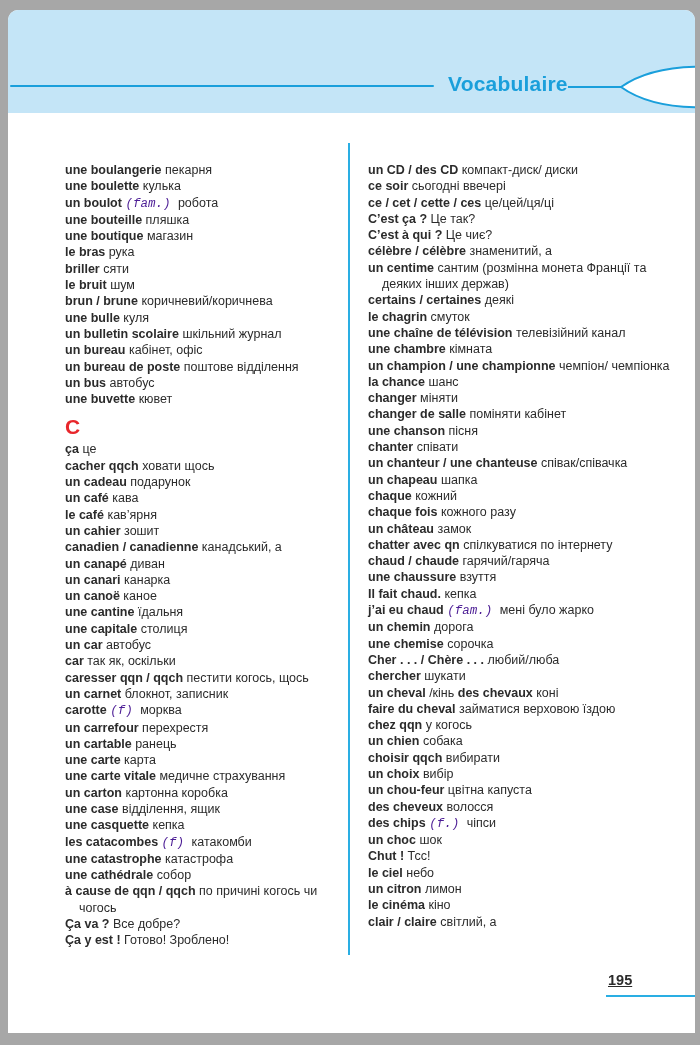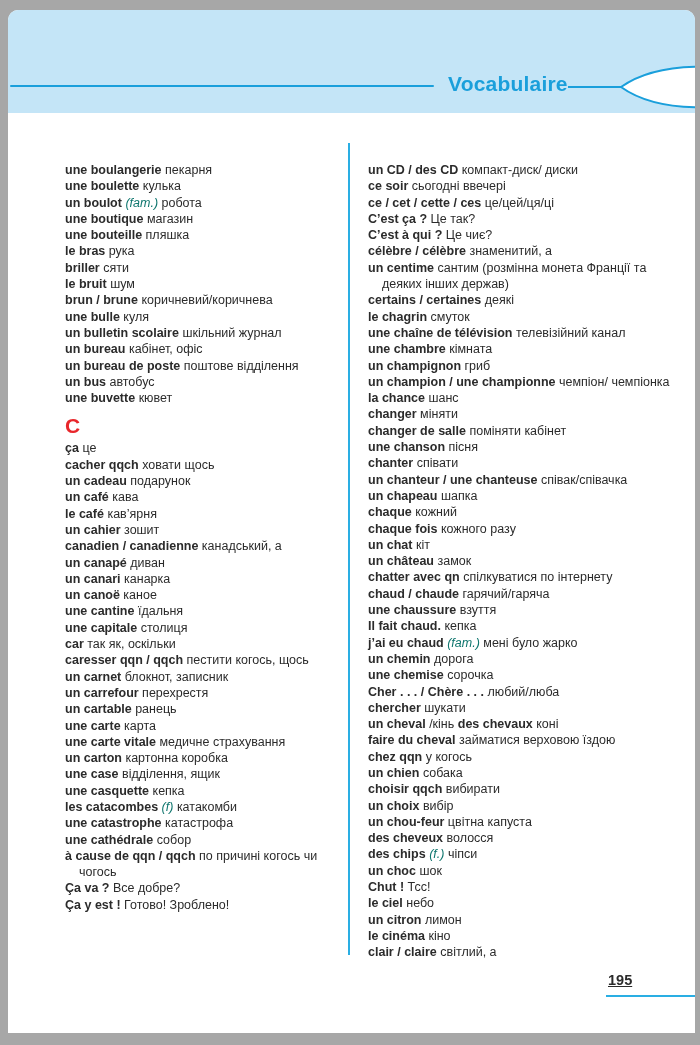--- a/index.html
+++ b/index.html
@@ -34,21 +34,21 @@
   .col-right { left:360px; width:306px; }
   .divider {
     position:absolute; left:340px; top:133px; width:2px; height:812px;
     background:var(--divider,#2aaee3);
   }
   .entry {
     font-size:12.5px; line-height:16.3px;
     padding-left:14px; text-indent:-14px;
   }
   .entry .b { font-weight:bold; }
-  .entry .i { font-style:italic; color:#0f766e; }
+  .entry .i { font-style:italic; color:#4c1d95;font-family:Liberation Mono, monospace; }
   .section-letter {
     color:var(--red,#e8262b); font-weight:bold; font-size:21px;
     line-height:22px; margin:9px 0 3px 0;
   }
   .page-num {
     position:absolute; left:600px; top:962px;
     font-weight:bold; font-size:14.5px; color:#2b2b2b;text-decoration:underline;
   }
   .footer-rule {
     position:absolute; left:598px; right:0; top:985px; height:2px;
@@ -69,22 +69,22 @@
     </svg>
   </div>
 
   <div class="divider"></div>
 
   <div class="col col-left">
     <div id="left-before">
         <div class="entry"><span class="b">une boulangerie </span><span class="n">пекарня</span></div>
         <div class="entry"><span class="b">une boulette </span><span class="n">кулька</span></div>
         <div class="entry"><span class="b">un boulot </span><span class="i">(fam.) </span><span class="n">робота</span></div>
+        <div class="entry"><span class="b">une bouteille </span><span class="n">пляшка</span></div>
         <div class="entry"><span class="b">une boutique </span><span class="n">магазин</span></div>
-        <div class="entry"><span class="b">une bouteille </span><span class="n">пляшка</span></div>
         <div class="entry"><span class="b">le bras </span><span class="n">рука</span></div>
         <div class="entry"><span class="b">briller </span><span class="n">сяти</span></div>
         <div class="entry"><span class="b">le bruit </span><span class="n">шум</span></div>
         <div class="entry"><span class="b">brun / brune </span><span class="n">коричневий/коричнева</span></div>
         <div class="entry"><span class="b">une bulle </span><span class="n">куля</span></div>
         <div class="entry"><span class="b">un bulletin scolaire </span><span class="n">шкільний журнал</span></div>
         <div class="entry"><span class="b">un bureau </span><span class="n">кабінет, офіс</span></div>
         <div class="entry"><span class="b">un bureau de poste </span><span class="n">поштове відділення</span></div>
         <div class="entry"><span class="b">un bus </span><span class="n">автобус</span></div>
         <div class="entry"><span class="b">une buvette </span><span class="n">кювет</span></div>
@@ -96,23 +96,25 @@
         <div class="entry"><span class="b">un cadeau </span><span class="n">подарунок</span></div>
         <div class="entry"><span class="b">un café </span><span class="n">кава</span></div>
         <div class="entry"><span class="b">le café </span><span class="n">кав’ярня</span></div>
         <div class="entry"><span class="b">un cahier </span><span class="n">зошит</span></div>
         <div class="entry"><span class="b">canadien / canadienne </span><span class="n">канадський, а</span></div>
         <div class="entry"><span class="b">un canapé </span><span class="n">диван</span></div>
         <div class="entry"><span class="b">un canari </span><span class="n">канарка</span></div>
         <div class="entry"><span class="b">un canoë </span><span class="n">каное</span></div>
         <div class="entry"><span class="b">une cantine </span><span class="n">їдальня</span></div>
         <div class="entry"><span class="b">une capitale </span><span class="n">столиця</span></div>
+        <div class="entry"><span class="b">un car </span><span class="n">автобус</span></div>
         <div class="entry"><span class="b">car </span><span class="n">так як, оскільки</span></div>
         <div class="entry"><span class="b">caresser qqn / qqch </span><span class="n">пестити когось, щось</span></div>
         <div class="entry"><span class="b">un carnet </span><span class="n">блокнот, записник</span></div>
+        <div class="entry"><span class="b">carotte </span><span class="i">(f) </span><span class="n">морква</span></div>
         <div class="entry"><span class="b">un carrefour </span><span class="n">перехрестя</span></div>
         <div class="entry"><span class="b">un cartable </span><span class="n">ранець</span></div>
         <div class="entry"><span class="b">une carte </span><span class="n">карта</span></div>
         <div class="entry"><span class="b">une carte vitale </span><span class="n">медичне страхування</span></div>
         <div class="entry"><span class="b">un carton </span><span class="n">картонна коробка</span></div>
         <div class="entry"><span class="b">une case </span><span class="n">відділення, ящик</span></div>
         <div class="entry"><span class="b">une casquette </span><span class="n">кепка</span></div>
         <div class="entry"><span class="b">les catacombes </span><span class="i">(f) </span><span class="n">катакомби</span></div>
         <div class="entry"><span class="b">une catastrophe </span><span class="n">катастрофа</span></div>
         <div class="entry"><span class="b">une cathédrale </span><span class="n">собор</span></div>
@@ -128,32 +130,30 @@
         <div class="entry"><span class="b">ce soir </span><span class="n">сьогодні ввечері</span></div>
         <div class="entry"><span class="b">ce / cet / cette / ces </span><span class="n">це/цей/ця/ці</span></div>
         <div class="entry"><span class="b">C’est ça ? </span><span class="n">Це так?</span></div>
         <div class="entry"><span class="b">C’est à qui ? </span><span class="n">Це чиє?</span></div>
         <div class="entry"><span class="b">célèbre / célèbre </span><span class="n">знаменитий, а</span></div>
         <div class="entry"><span class="b">un centime </span><span class="n">сантим (розмінна монета Франції та деяких інших держав)</span></div>
         <div class="entry"><span class="b">certains / certaines </span><span class="n">деякі</span></div>
         <div class="entry"><span class="b">le chagrin </span><span class="n">смуток</span></div>
         <div class="entry"><span class="b">une chaîne de télévision </span><span class="n">телевізійний канал</span></div>
         <div class="entry"><span class="b">une chambre </span><span class="n">кімната</span></div>
-        <div class="entry"><span class="b">un champignon </span><span class="n">гриб</span></div>
         <div class="entry"><span class="b">un champion / une championne </span><span class="n">чемпіон/ чемпіонка</span></div>
         <div class="entry"><span class="b">la chance </span><span class="n">шанс</span></div>
         <div class="entry"><span class="b">changer </span><span class="n">міняти</span></div>
         <div class="entry"><span class="b">changer de salle </span><span class="n">поміняти кабінет</span></div>
         <div class="entry"><span class="b">une chanson </span><span class="n">пісня</span></div>
         <div class="entry"><span class="b">chanter </span><span class="n">співати</span></div>
         <div class="entry"><span class="b">un chanteur / une chanteuse </span><span class="n">співак/співачка</span></div>
         <div class="entry"><span class="b">un chapeau </span><span class="n">шапка</span></div>
         <div class="entry"><span class="b">chaque </span><span class="n">кожний</span></div>
         <div class="entry"><span class="b">chaque fois </span><span class="n">кожного разу</span></div>
-        <div class="entry"><span class="b">un chat </span><span class="n">кіт</span></div>
         <div class="entry"><span class="b">un château </span><span class="n">замок</span></div>
         <div class="entry"><span class="b">chatter avec qn </span><span class="n">спілкуватися по інтернету</span></div>
         <div class="entry"><span class="b">chaud / chaude </span><span class="n">гарячий/гаряча</span></div>
         <div class="entry"><span class="b">une chaussure </span><span class="n">взуття</span></div>
         <div class="entry"><span class="b">Il fait chaud. </span><span class="n">кепка</span></div>
         <div class="entry"><span class="b">j’ai eu chaud </span><span class="i">(fam.) </span><span class="n">мені було жарко</span></div>
         <div class="entry"><span class="b">un chemin </span><span class="n">дорога</span></div>
         <div class="entry"><span class="b">une chemise </span><span class="n">сорочка</span></div>
         <div class="entry"><span class="b">Cher . . . / Chère . . . </span><span class="n">любий/люба</span></div>
         <div class="entry"><span class="b">chercher </span><span class="n">шукати</span></div>

